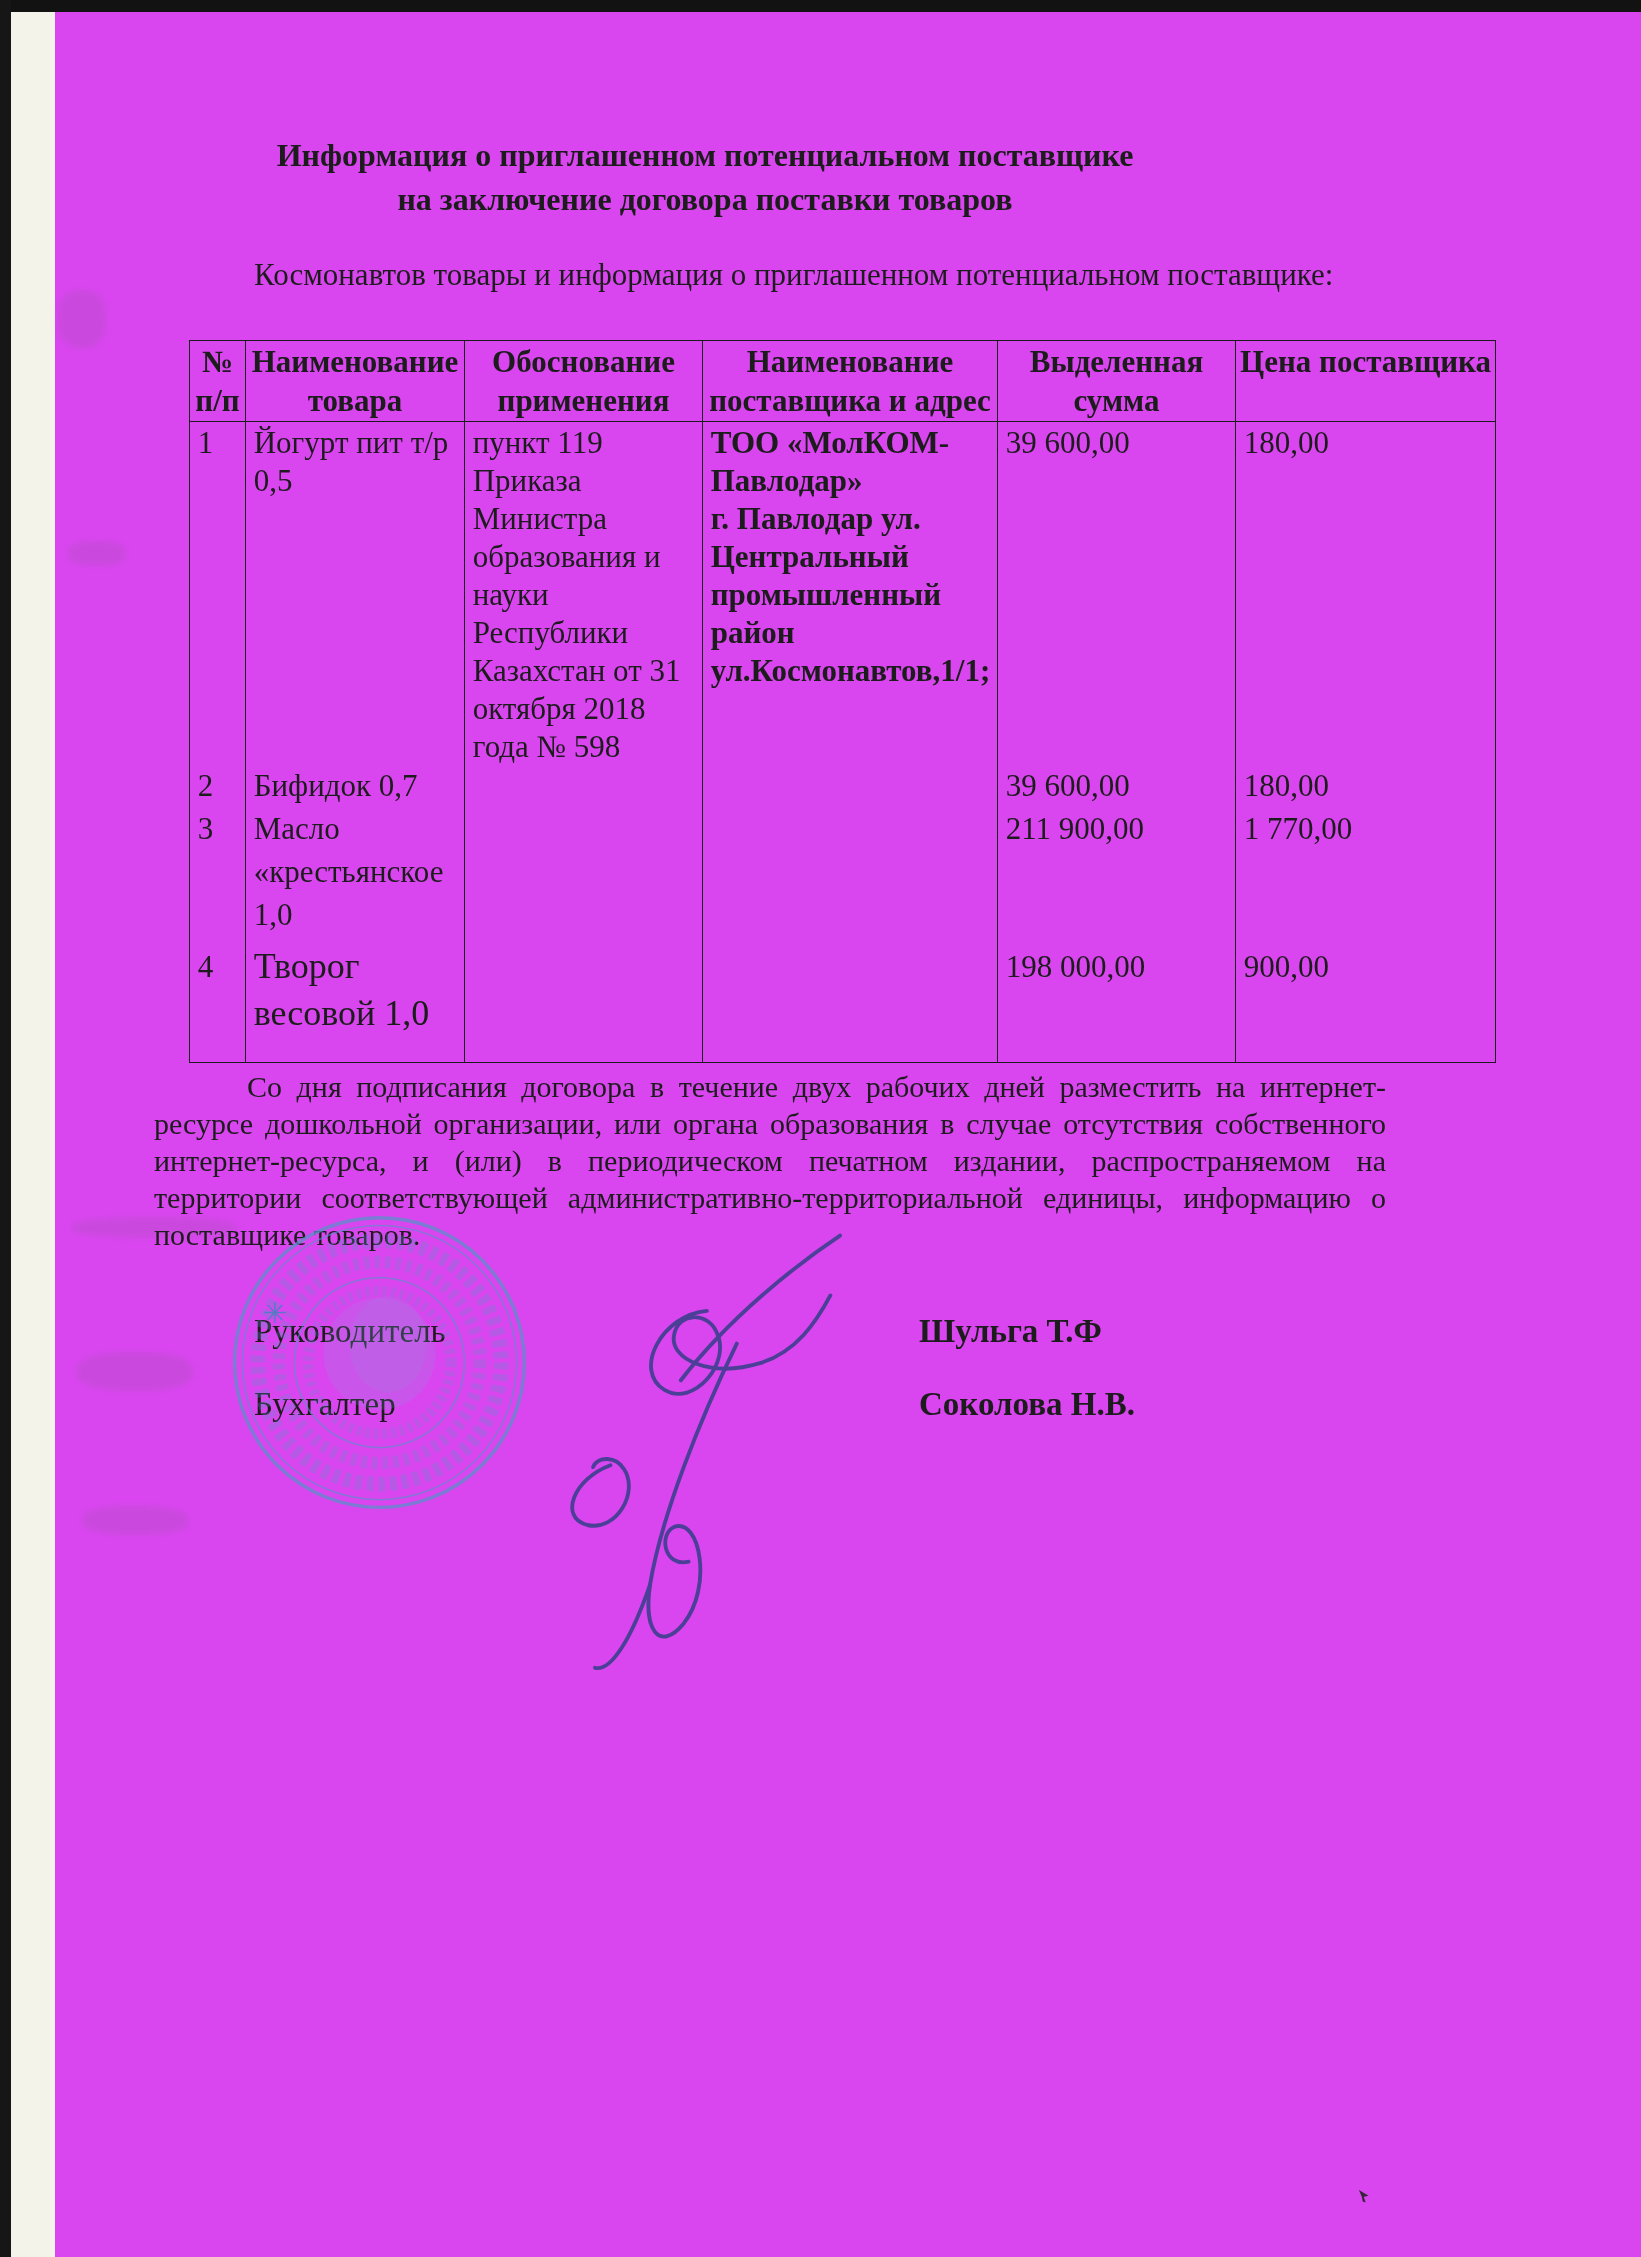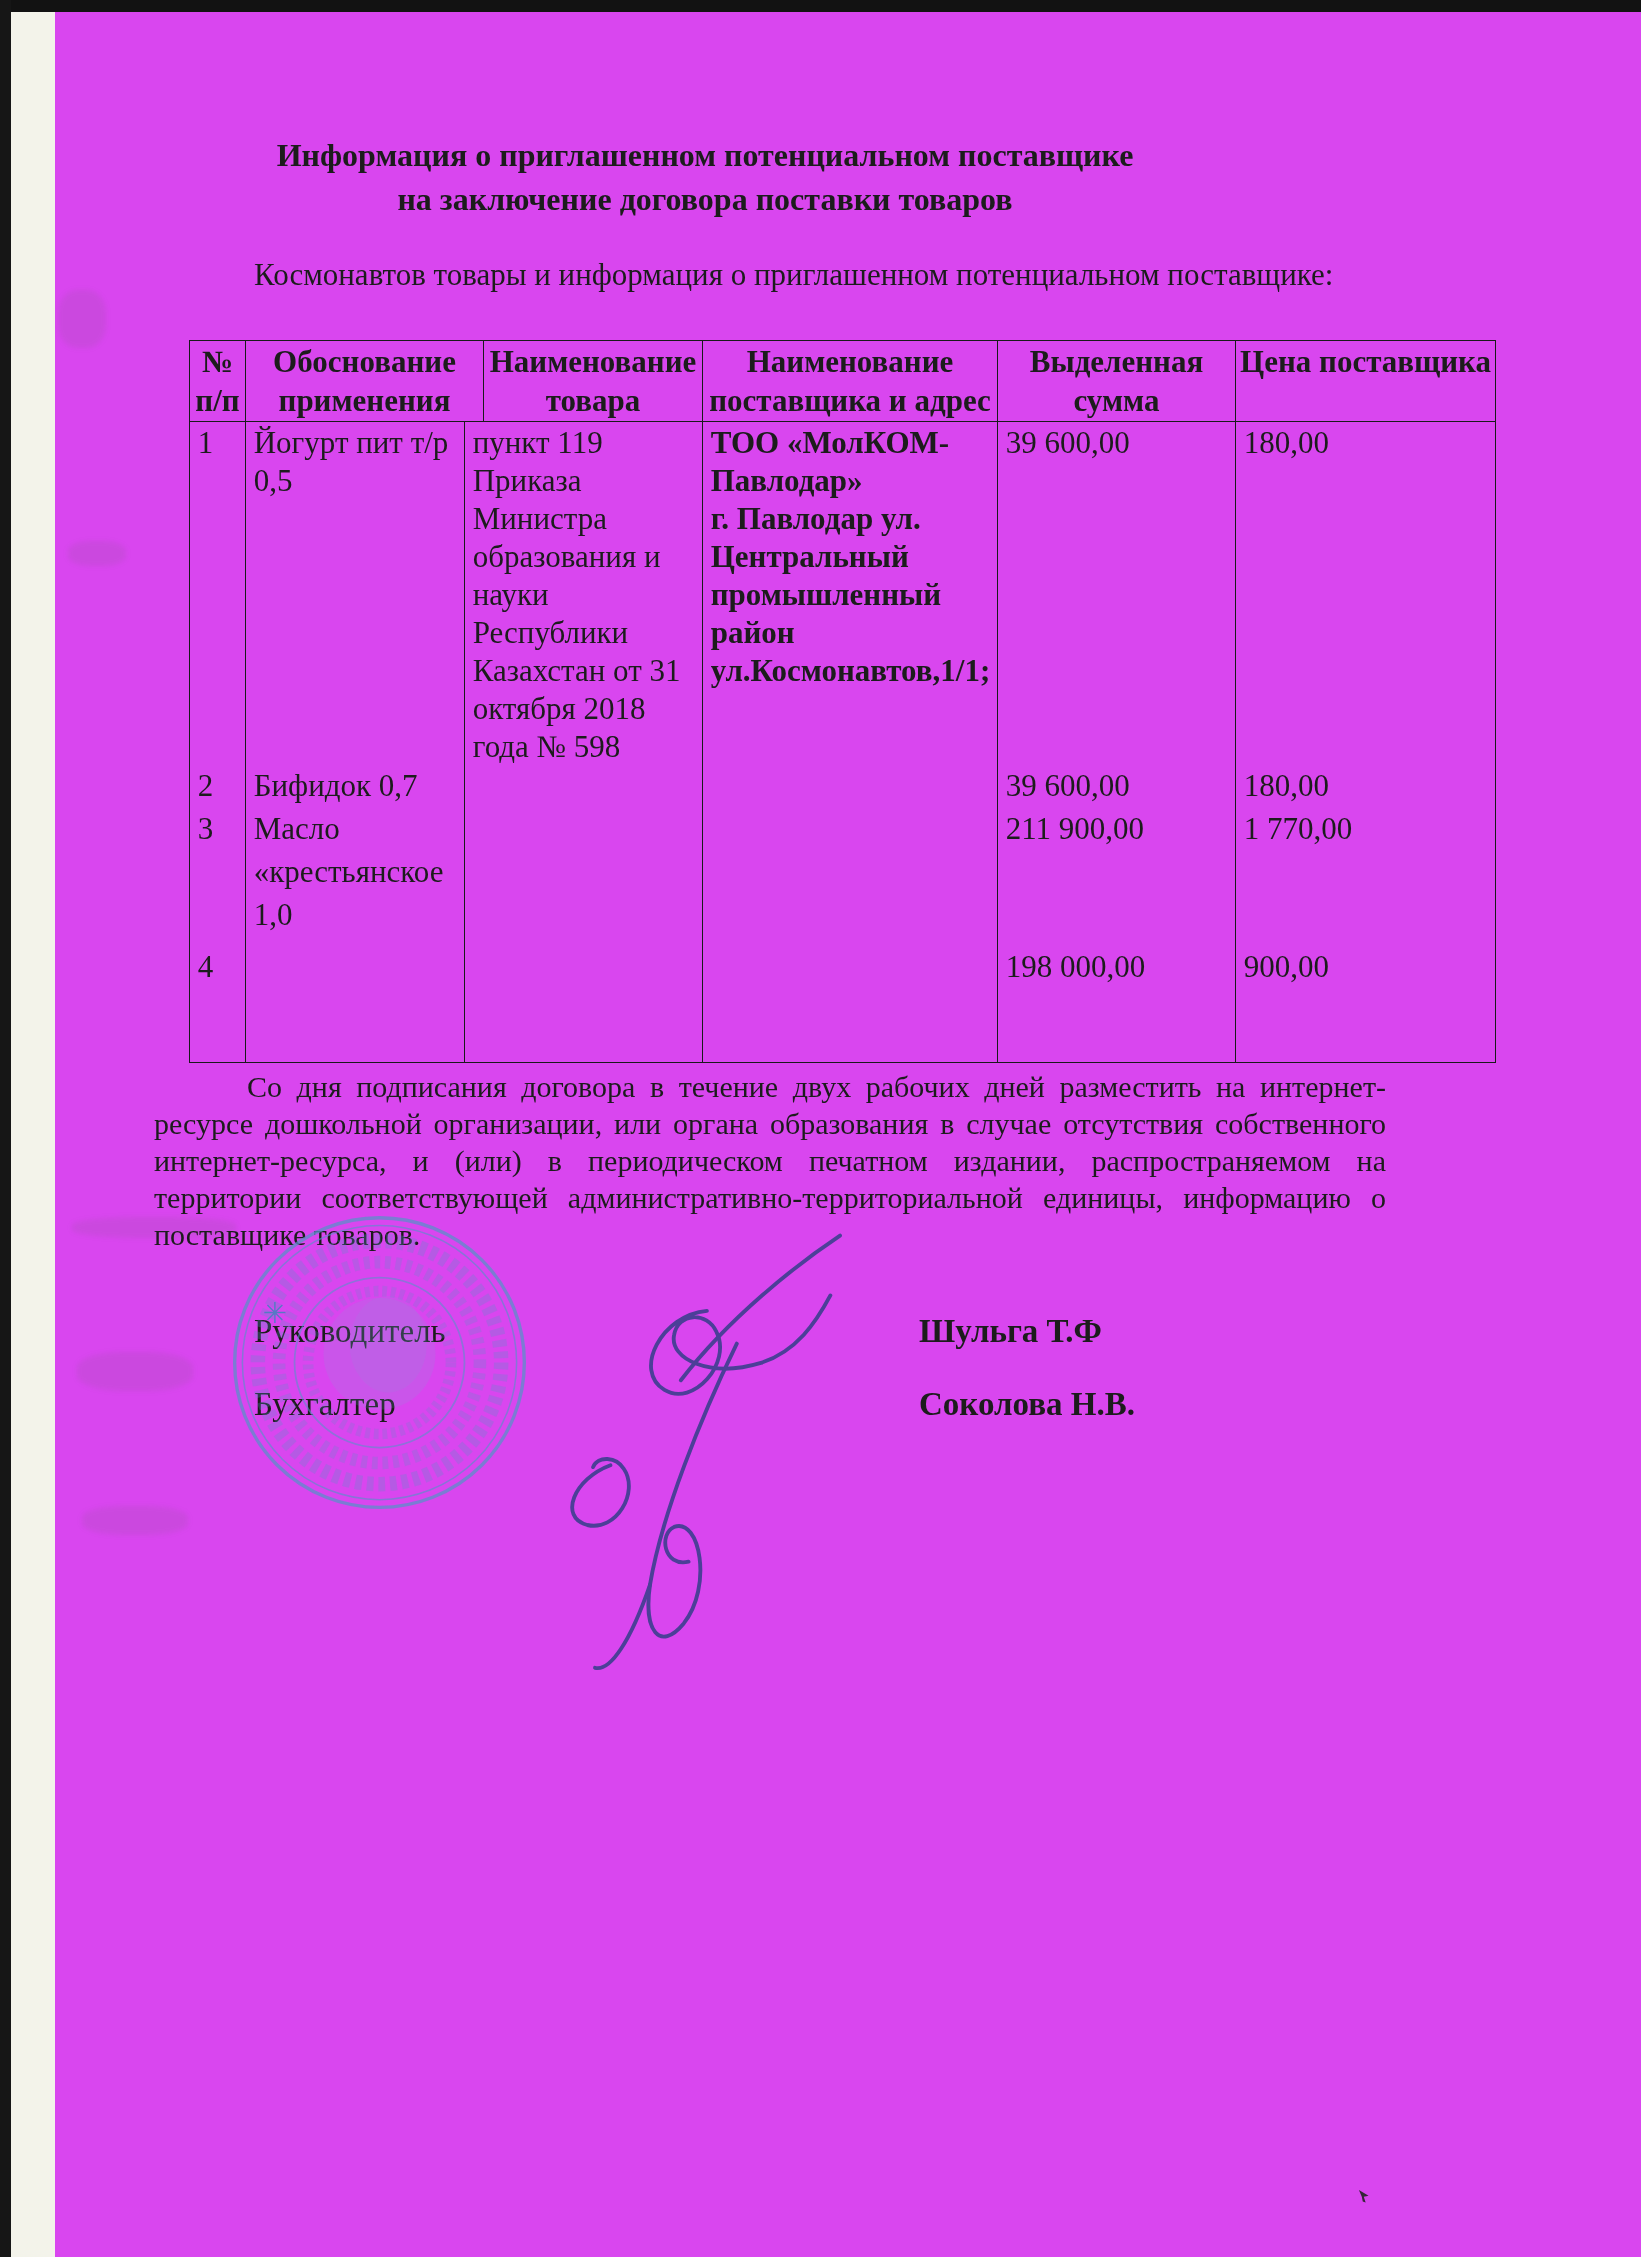--- a/index.html
+++ b/index.html
@@ -72,22 +72,22 @@
   <div class="title">
     <div>Информация о приглашенном потенциальном поставщике</div>
     <div>на заключение договора поставки товаров</div>
   </div>
 
   <div class="intro">Космонавтов товары и информация о приглашенном потенциальном поставщике:</div>
 
   <div class="tbl">
     <div class="thead">
       <div class="th c1 bR pre">№ п/п</div>
+      <div class="th c2 bR">Наименование товара</div>
       <div class="th c3 bR">Обоснование применения</div>
-      <div class="th c2 bR">Наименование товара</div>
       <div class="th c4 bR">Наименование поставщика и адрес</div>
       <div class="th c5 bR">Выделенная сумма</div>
       <div class="th c6">Цена поставщика</div>
     </div>
     <div class="tbody">
       <div class="td c1 bR">
         <div class="blkA">1</div>
         <div class="blkB">
           <div>2</div>
           <div>3</div>
@@ -96,20 +96,22 @@
       </div>
       <div class="td c2 bR">
         <div class="blkA pre">Йогурт пит т/р
 0,5</div>
         <div class="blkB">
           <div>Бифидок 0,7</div>
           <div class="pre">Масло
 «крестьянское
 1,0</div>
         </div>
+        <div class="blkC big pre">Творог
+весовой 1,0</div>
       </div>
       <div class="td c3 bR">
         <div class="blkA pre">пункт 119
 Приказа
 Министра
 образования и
 науки
 Республики
 Казахстан от 31
 октября 2018

